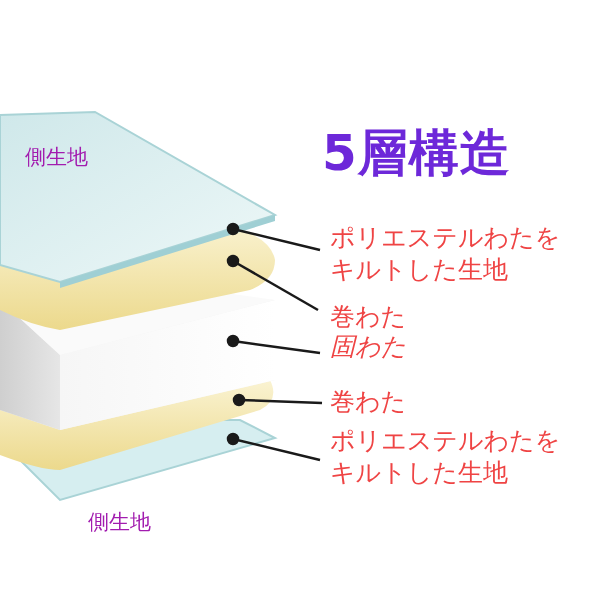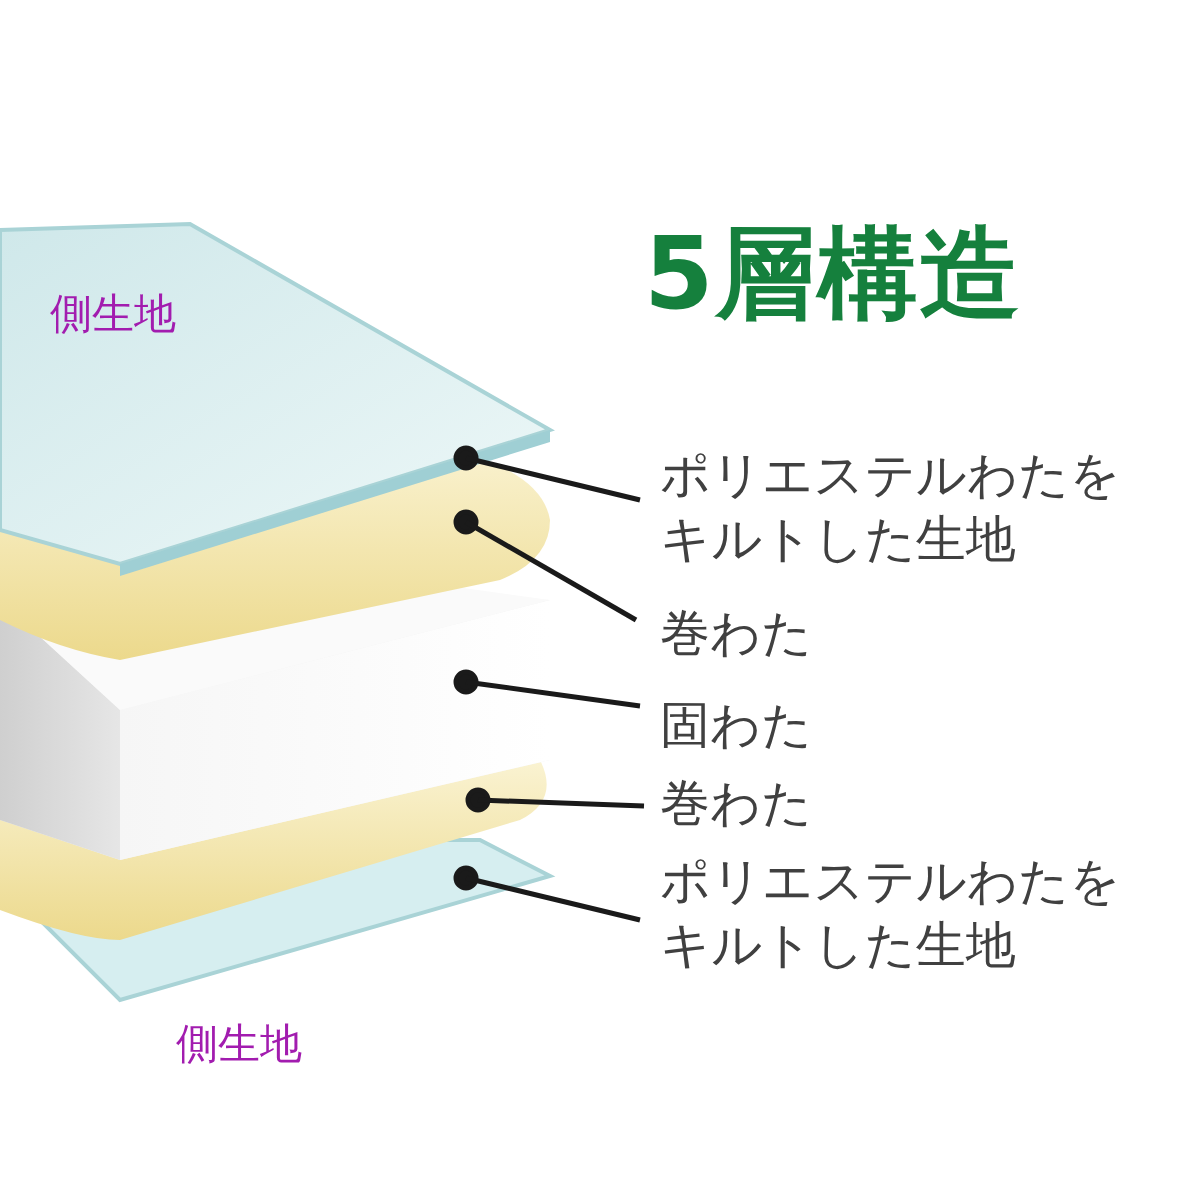--- a/index.html
+++ b/index.html
@@ -1,18 +1,18 @@
 <!DOCTYPE html>
 <html><head>
 <meta charset="utf-8">
 <style>
   html, body { margin:0; padding:0; background:#ffffff; }
   body { width:600px; height:600px; position:relative; overflow:hidden; font-family:"DejaVu Sans", sans-serif; }
-  .title { position:absolute; left:322px; top:112px; font-size:50px; font-weight:bold; color:#15803d; letter-spacing:1px; line-height:1; font-family:"DejaVu Sans", sans-serif; }
-  .label { position:absolute; left:330px; font-size:25px; color:#404040; line-height:32px; white-space:nowrap; }
+  .title { position:absolute; left:322px; top:128px; font-size:50px; font-weight:bold; color:#6d28d9; letter-spacing:1px; line-height:1; font-family:"DejaVu Sans", sans-serif; }
+  .label { position:absolute; left:330px; font-size:25px; color:#ef4444; line-height:32px; white-space:nowrap; }
   .side-label { position:absolute; font-size:21px; color:#a21caf; }
   svg.diagram { position:absolute; left:0; top:0; }
 </style>
 </head>
 <body>
 
 <svg class="diagram" width="600" height="600" viewBox="0 0 600 600">
   <defs>
     <linearGradient id="fabricTop" x1="0" y1="0" x2="1" y2="1">
       <stop offset="0" stop-color="#cfe8ea"></stop>
@@ -83,18 +83,18 @@
 <div class="title">5層構造</div>
 
 <div class="side-label" style="left:25px;top:143px;">側生地</div>
 <div class="side-label" style="left:88px;top:508px;">側生地</div>
 
 <div class="label" style="top:222px;">
   <div>ポリエステルわたを</div>
   <div>キルトした生地</div>
 </div>
 <div class="label" style="top:301px;">巻わた</div>
-<div class="label" style="top:347px;">固わた</div>
+<div class="label" style="top:331px;font-style:italic;">固わた</div>
 <div class="label" style="top:386px;">巻わた</div>
 <div class="label" style="top:425px;">
   <div>ポリエステルわたを</div>
   <div>キルトした生地</div>
 </div>
 
 </body></html>

